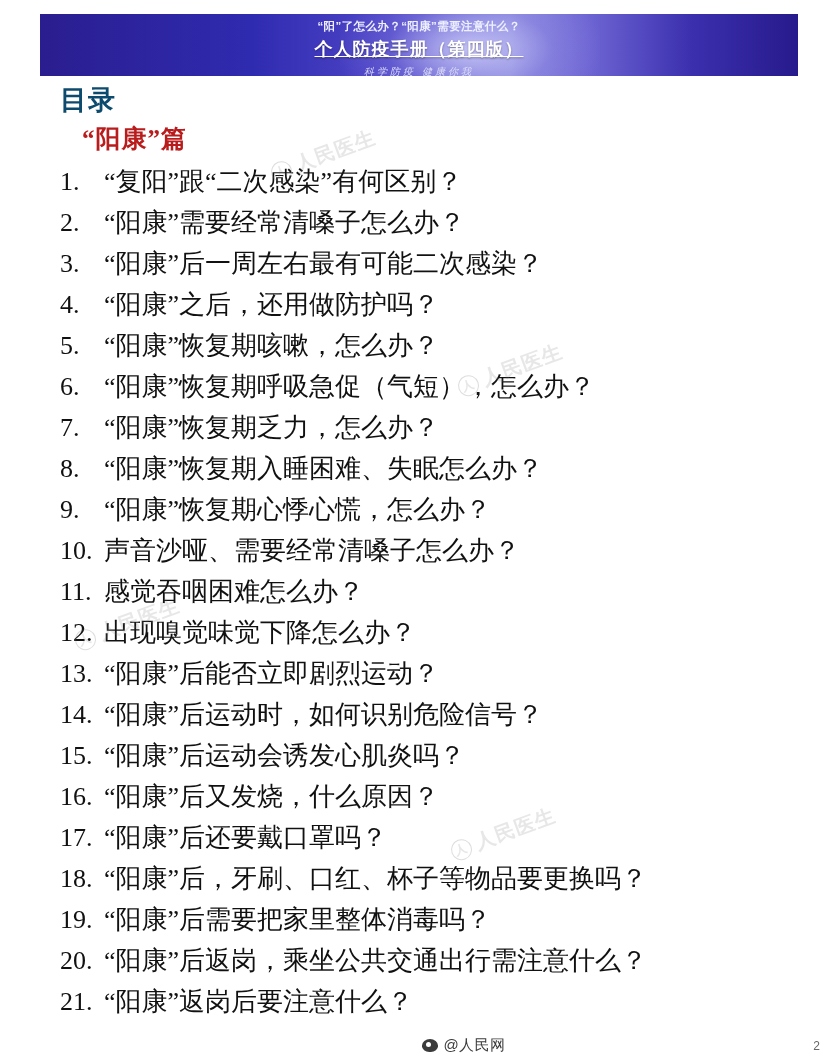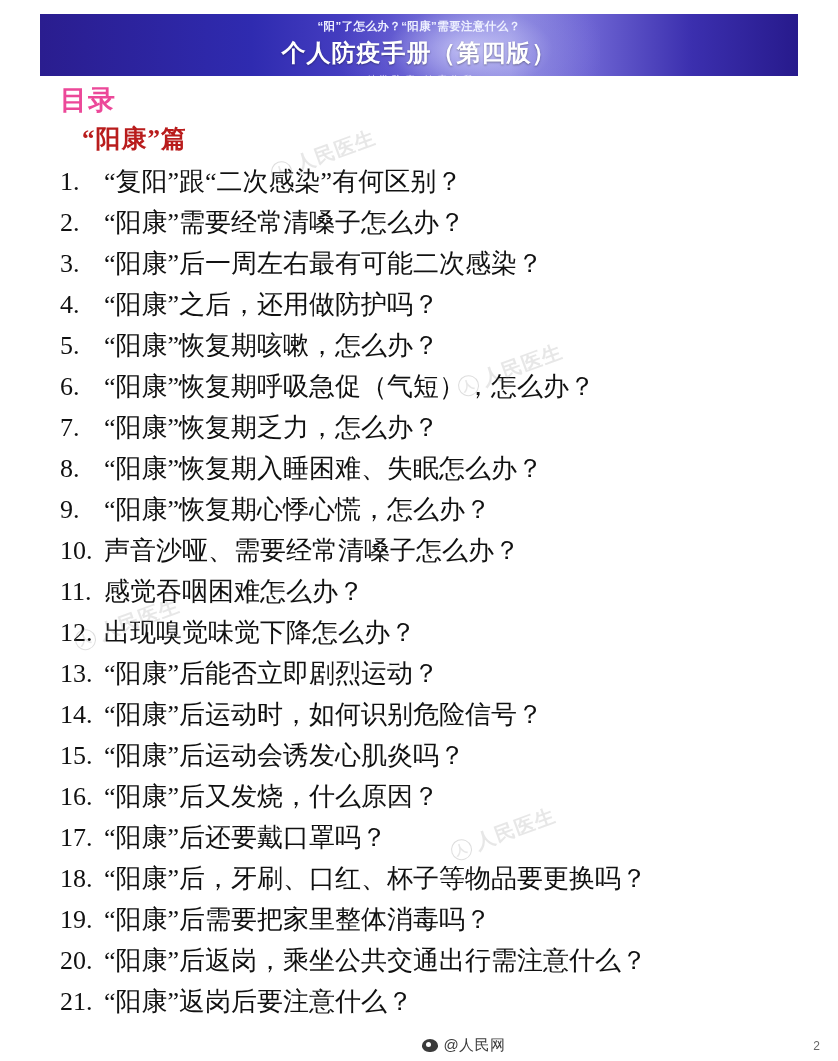--- a/index.html
+++ b/index.html
@@ -41,45 +41,46 @@
     position: relative;
     margin-top: 5px;
     font-size: 11.5px;
     letter-spacing: 0.4px;
     font-weight: bold;
     color: #eef0ff;
   }
   .banner-line2 {
     position: relative;
     margin-top: 3px;
-    font-size: 24px;
+    font-size: 18px;
     font-weight: bold;
     letter-spacing: 1px;
     text-shadow: 0 1px 2px rgba(0,0,0,0.35);
+    text-decoration: underline;
   }
   .banner-line3 {
     position: relative;
     margin-top: 4px;
     font-size: 10px;
     letter-spacing: 3px;
     color: #dcdcf7;
     font-style: italic;
   }
 
   
   .content {
     position: absolute;
     left: 60px;
     top: 82px;
     width: 740px;
   }
   .doc-title {
     font-size: 27px;
     font-weight: bold;
-    color: #ec4899;
+    color: #0c4a6e;
     margin: 0 0 4px 0;
     letter-spacing: 1px;
   }
   .section-title {
     font-size: 25px;
     font-weight: bold;
     color: #b91c1c;
     margin: 2px 0 6px 22px;
     letter-spacing: 1px;
   }

